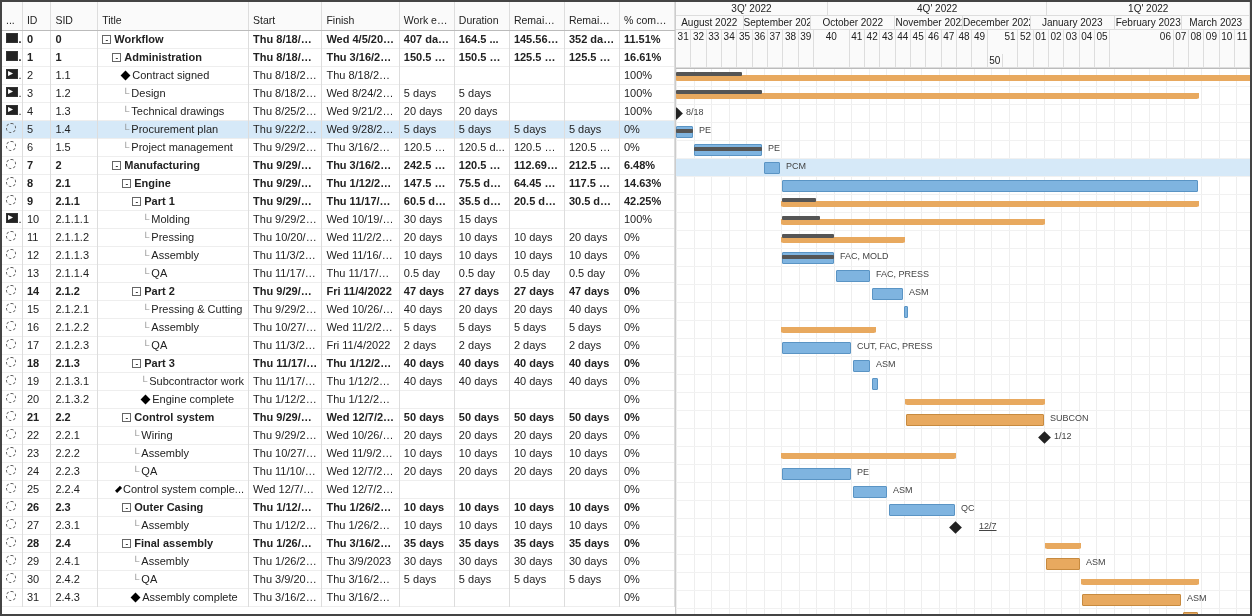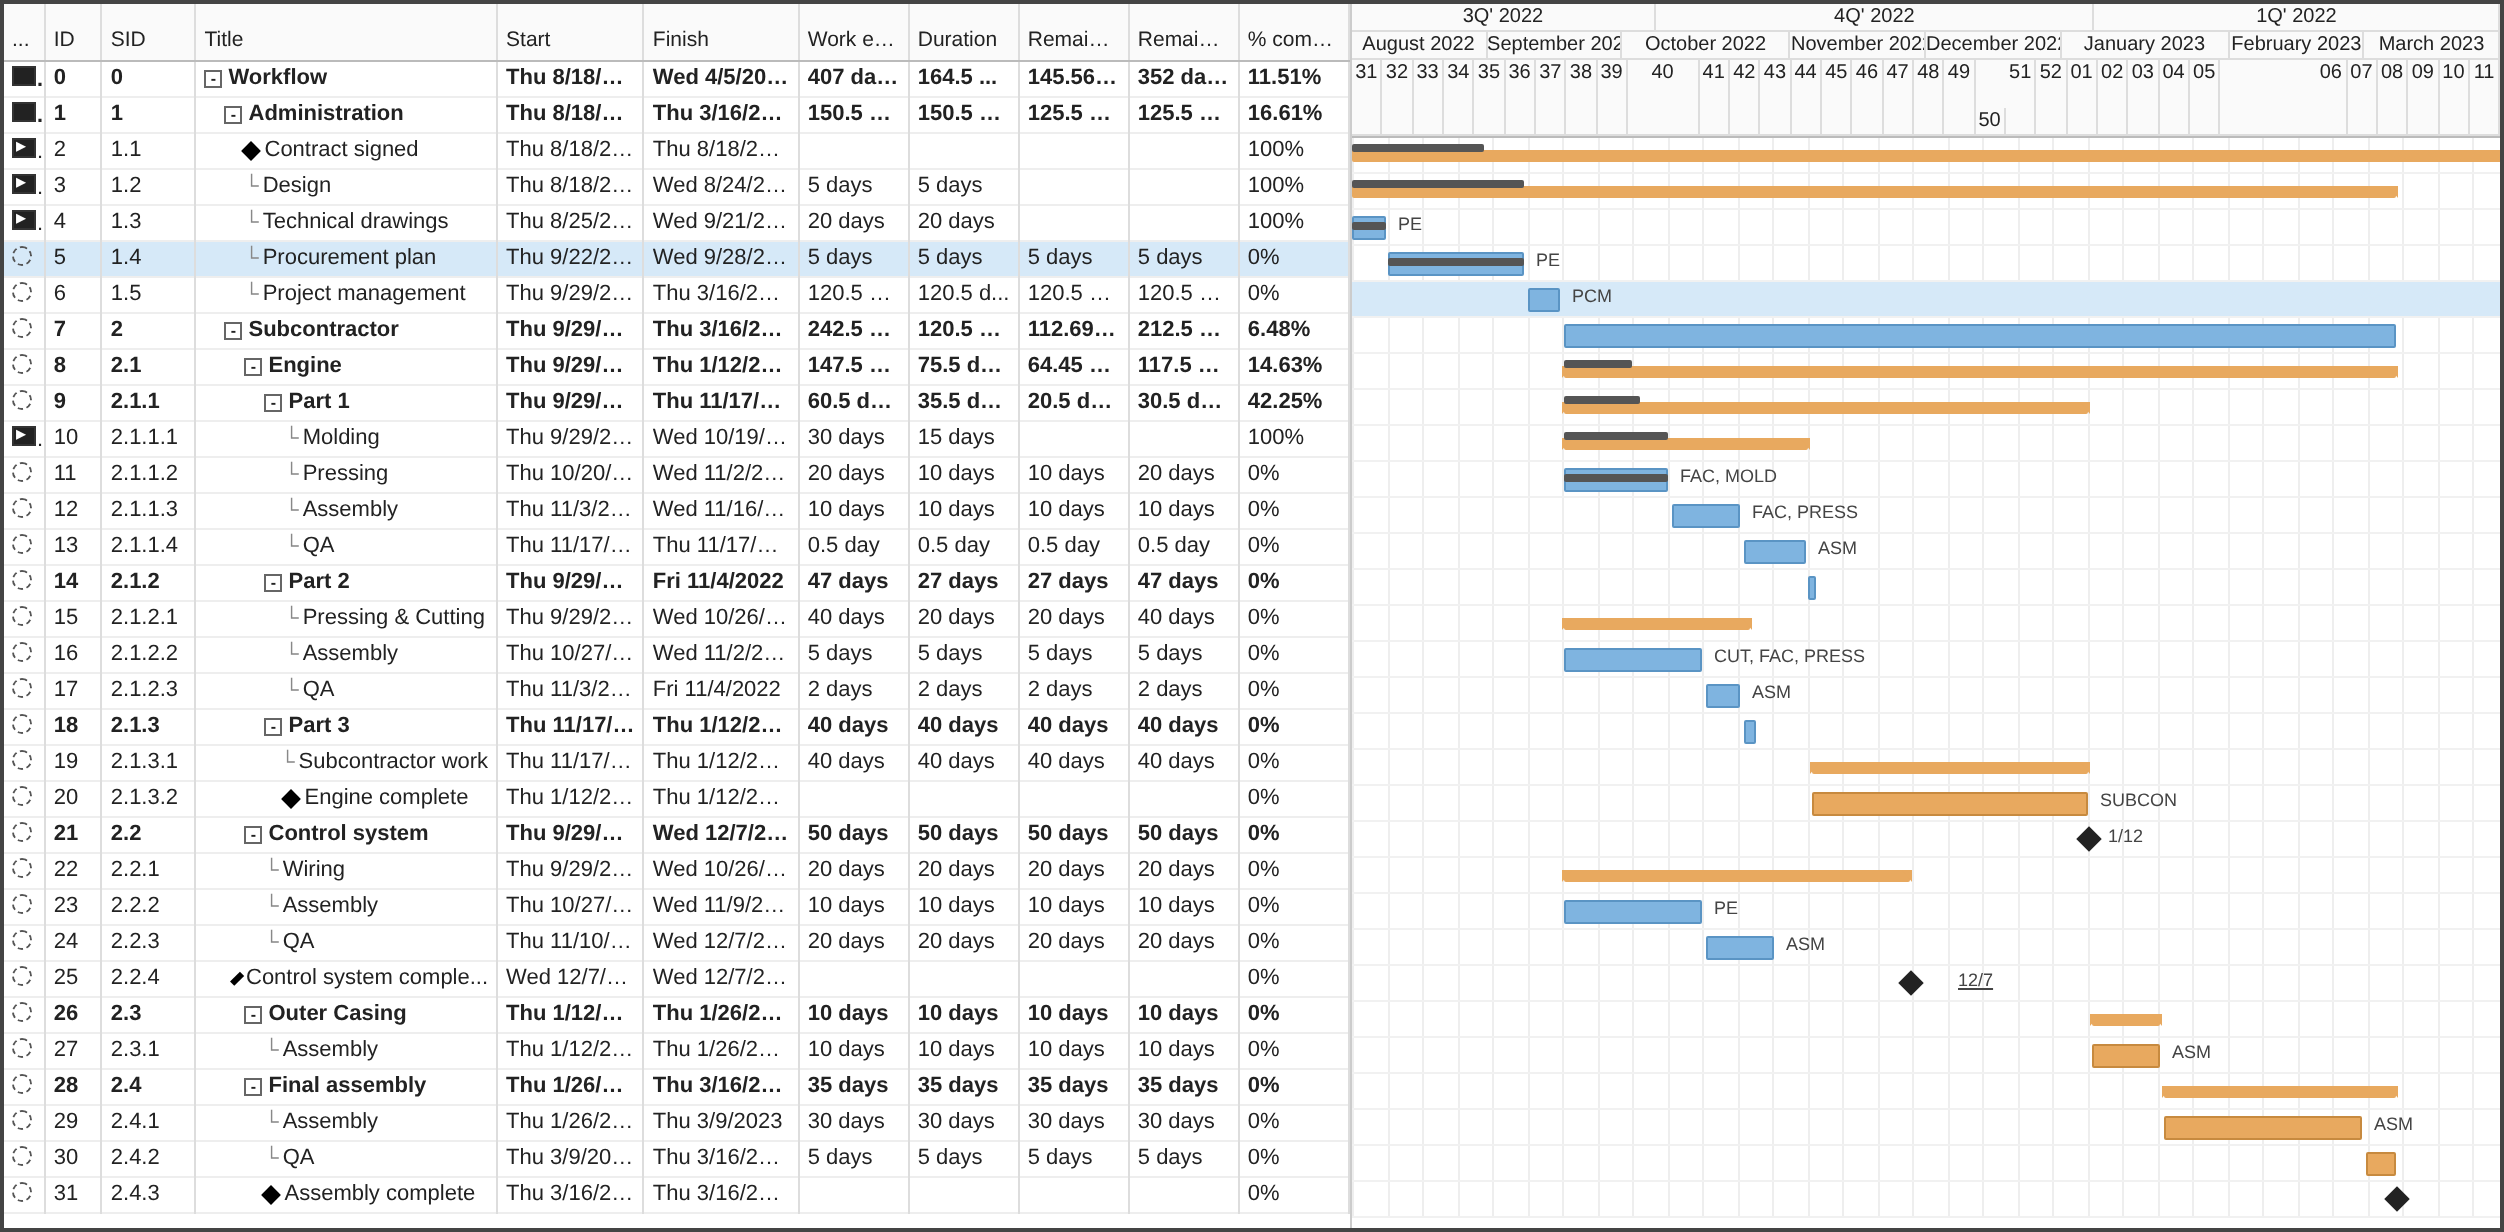--- a/index.html
+++ b/index.html
@@ -236,21 +236,21 @@
           <td class="col-pc">0%</td>
         </tr>
         <tr class="bold">
           <td class="col-icon"><span class="icon-circ"></span></td>
           <td class="col-id">7</td>
           <td class="col-sid">2</td>
           <td class="col-title">
             <div class="title-cell">
               <span class="indent" style="width:10px"></span>
               <span class="toggle">-</span>
-              <span>Subcontractor</span>
+              <span>Manufacturing</span>
             </div>
           </td>
           <td class="col-start">Thu 9/29/2022</td>
           <td class="col-finish">Thu 3/16/2023</td>
           <td class="col-we">242.5 d...</td>
           <td class="col-dur">120.5 d...</td>
           <td class="col-rd">112.69 days</td>
           <td class="col-rw">212.5 days</td>
           <td class="col-pc">6.48%</td>
         </tr>
@@ -803,20 +803,24 @@
       <div class="grid-line" style="left: 560.485px;"></div>
       <div class="gantt-row">
         <div class="bar sum" style="left: 0px; width: 578px;"></div>
         <div class="bar prog" style="left: 0px; width: 66px;"></div>
       </div>
       <div class="gantt-row">
         <div class="bar sum" style="left: 0px; width: 522px;"></div>
         <div class="bar prog" style="left: 0px; width: 86px;"></div>
       </div>
       <div class="gantt-row">
+        <div class="milestone" style="left: -4px;"></div>
+        <div class="bar-label" style="left: 10px;">8/18</div>
+      </div>
+      <div class="gantt-row">
         <div class="bar task" style="left: 0px; width: 17px;"></div>
         <div class="bar prog" style="left: 0px; width: 17px; top: 6px;"></div>
         <div class="bar-label" style="left: 23px;">PE</div>
       </div>
       <div class="gantt-row">
         <div class="bar task" style="left: 18px; width: 68px;"></div>
         <div class="bar prog" style="left: 18px; width: 68px; top: 6px;"></div>
         <div class="bar-label" style="left: 92px;">PE</div>
       </div>
       <div class="gantt-row sel">
@@ -882,20 +886,24 @@
       <div class="gantt-row">
         <div class="bar sum" style="left: 106px; width: 173px;"></div>
       </div>
       <div class="gantt-row">
         <div class="bar task" style="left: 106px; width: 69px;"></div>
         <div class="bar-label" style="left: 181px;">PE</div>
       </div>
       <div class="gantt-row">
         <div class="bar task" style="left: 177px; width: 34px;"></div>
         <div class="bar-label" style="left: 217px;">ASM</div>
+      </div>
+      <div class="gantt-row">
+        <div class="bar task" style="left: 213px; width: 66px;"></div>
+        <div class="bar-label" style="left: 285px;">QC</div>
       </div>
       <div class="gantt-row">
         <div class="milestone" style="left: 275px;"></div>
         <div class="bar-label" style="left: 303px; text-decoration: underline;">12/7</div>
       </div>
       <div class="gantt-row">
         <div class="bar sum" style="left: 370px; width: 34px;"></div>
       </div>
       <div class="gantt-row">
         <div class="bar task" style="left: 370px; width: 34px; background: rgb(232, 169, 95); border-color: rgb(199, 138, 63);"></div>

